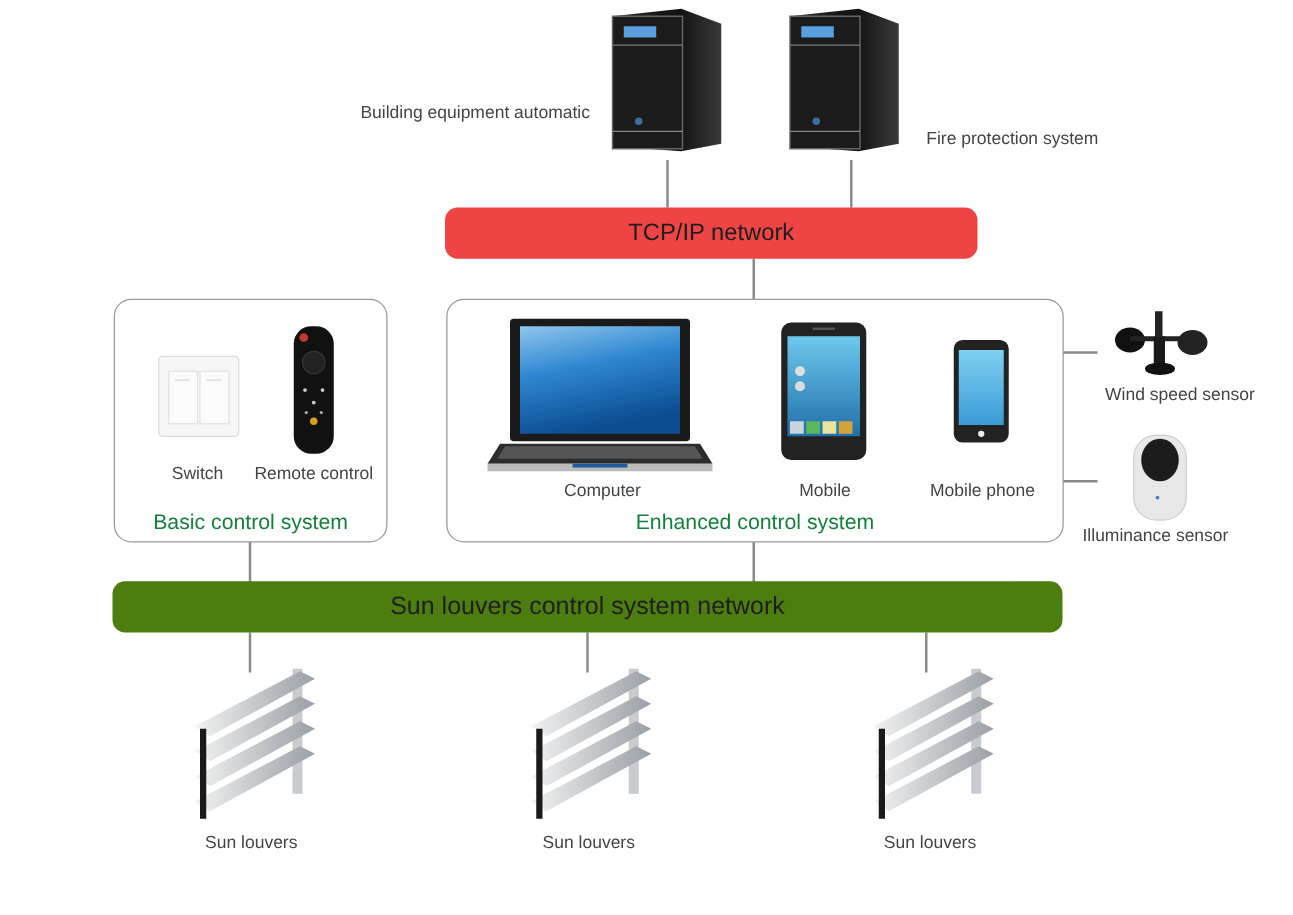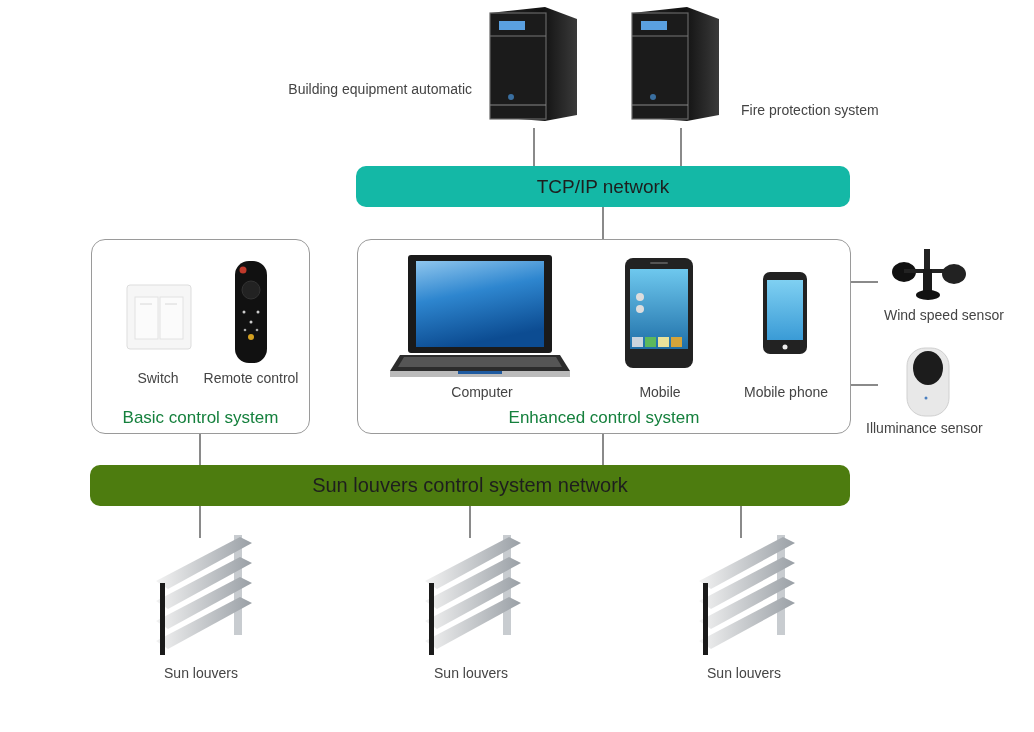--- a/index.html
+++ b/index.html
@@ -47,21 +47,21 @@
   <rect x="14" y="16" width="26" height="9" fill="#5aa0e0"></rect>
   <line x1="5" y1="31" x2="61" y2="31" stroke="#777"></line>
   <line x1="5" y1="100" x2="61" y2="100" stroke="#888"></line>
   <circle cx="26" cy="92" r="3" fill="#3a6fa0"></circle>
 </svg>
 <div class="lbl" style="left:262px;top:80px;width:210px;text-align:right;line-height:19px;">
   <div>Building equipment automatic</div>
 </div>
 <div class="lbl" style="left:741px;top:90px;margin-top:12px;">Fire protection system</div>
 
-<div class="bus" style="left: 356px; top: 166px; width: 494px; height: 41px; line-height: 41px; font-size: 19px; background: #14b8a6;">
+<div class="bus" style="left: 356px; top: 166px; width: 426px; height: 41px; line-height: 41px; font-size: 19px; background: #ef4444;">
   <span>TCP/IP network</span>
 </div>
 
 <div class="panel" style="left: 91px; top: 239px; width: 217px; height: 193px; border-color: rgb(154, 154, 154);"></div>
 <svg class="abs" style="left:126px;top:284px;" width="66" height="66" viewBox="0 0 66 66">
   <rect x="1" y="1" width="64" height="64" rx="3" fill="#f6f6f6" stroke="#ddd"></rect>
   <rect x="9" y="13" width="23" height="42" fill="#fbfbfb" stroke="#e2e2e2"></rect>
   <rect x="34" y="13" width="23" height="42" fill="#fbfbfb" stroke="#e2e2e2"></rect>
   <line x1="14" y1="20" x2="26" y2="20" stroke="#d8d8d8"></line>
   <line x1="39" y1="20" x2="51" y2="20" stroke="#d8d8d8"></line>

